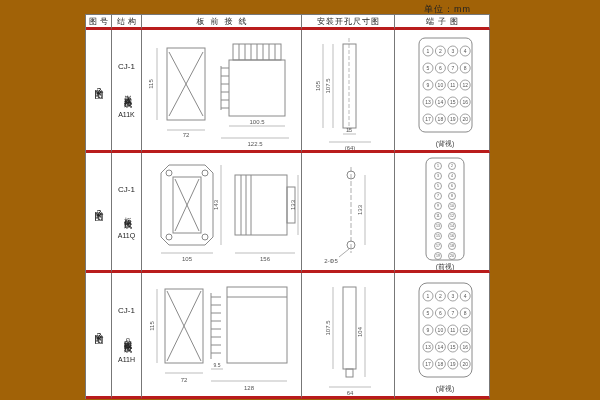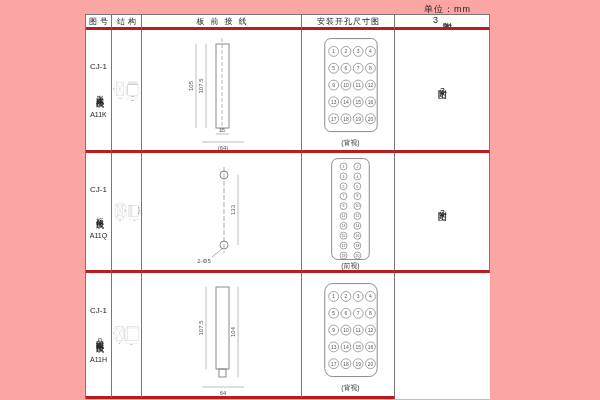--- a/index.html
+++ b/index.html
@@ -1,17 +1,17 @@
 <!DOCTYPE html>
 <html><head>
 <meta charset="utf-8">
 <style>
   html,body{margin:0;padding:0}
   body{width:600px;height:400px;background:#fff;font-family:"Liberation Sans","DejaVu Sans",sans-serif;color:#333}
-  .page{position:relative;width:600px;height:400px;overflow:hidden;background:#fca5a5}
+  .page{position:relative;width:600px;height:400px;overflow:hidden;background:#a16207}
   .unit{position:absolute;top:3px;left:424px;font-size:9px;color:#222;letter-spacing:1px}
   .tbl{position:absolute;left:85px;top:14px;display:grid;
        grid-template-columns:26px 30px 160px 93px 95px;
        grid-template-rows:15px 123px 120px 126px;
        border-top:1px solid #777;border-left:1px solid #777;background:#fff}
   .cell{border-right:1px solid #777;border-bottom:3px solid #b91c1c;display:flex;
         align-items:center;justify-content:center;overflow:hidden;position:relative}
   .hdr{font-size:8px;white-space:nowrap;color:#222}
   .ls1{letter-spacing:1px;padding-left:1px}
   .ls2{letter-spacing:3px;padding-left:3px}
@@ -30,20 +30,21 @@
 
 <div class="page">
   <div class="unit">单位：mm</div>
 
   <div class="tbl">
 
     <div class="cell hdr ls2">图号</div>
     <div class="cell hdr ls2">结构</div>
     <div class="cell hdr ls4">板前接线</div>
     <div class="cell hdr ls1">安装开孔尺寸图</div>
+    <div class="cell hdr ls3">端子图</div>
 
     <div class="cell">
       <span class="vtext">附图3</span>
     </div>
     <div class="cell struct">
       <span class="model">CJ-1</span>
       <span class="vtext">嵌入式后接线</span>
       <span class="code">A11K</span>
     </div>
     <div class="cell">

